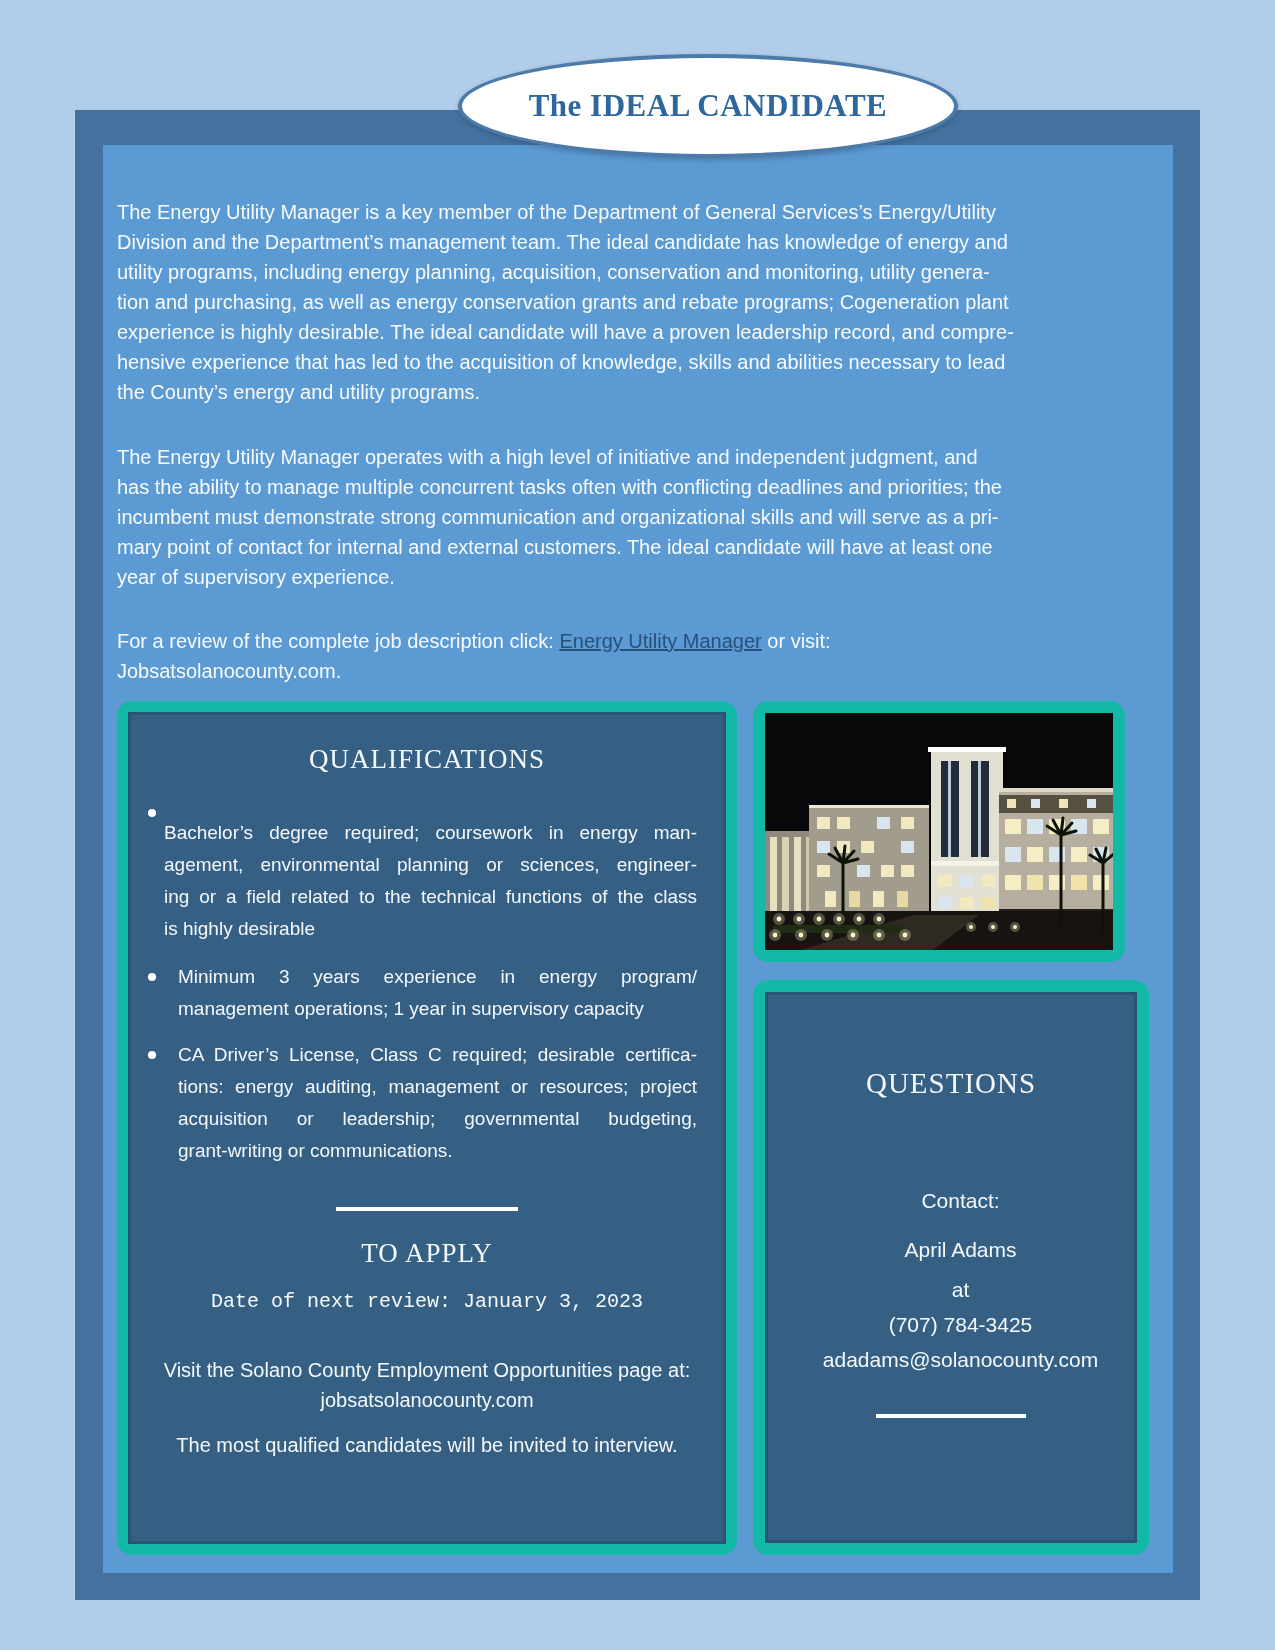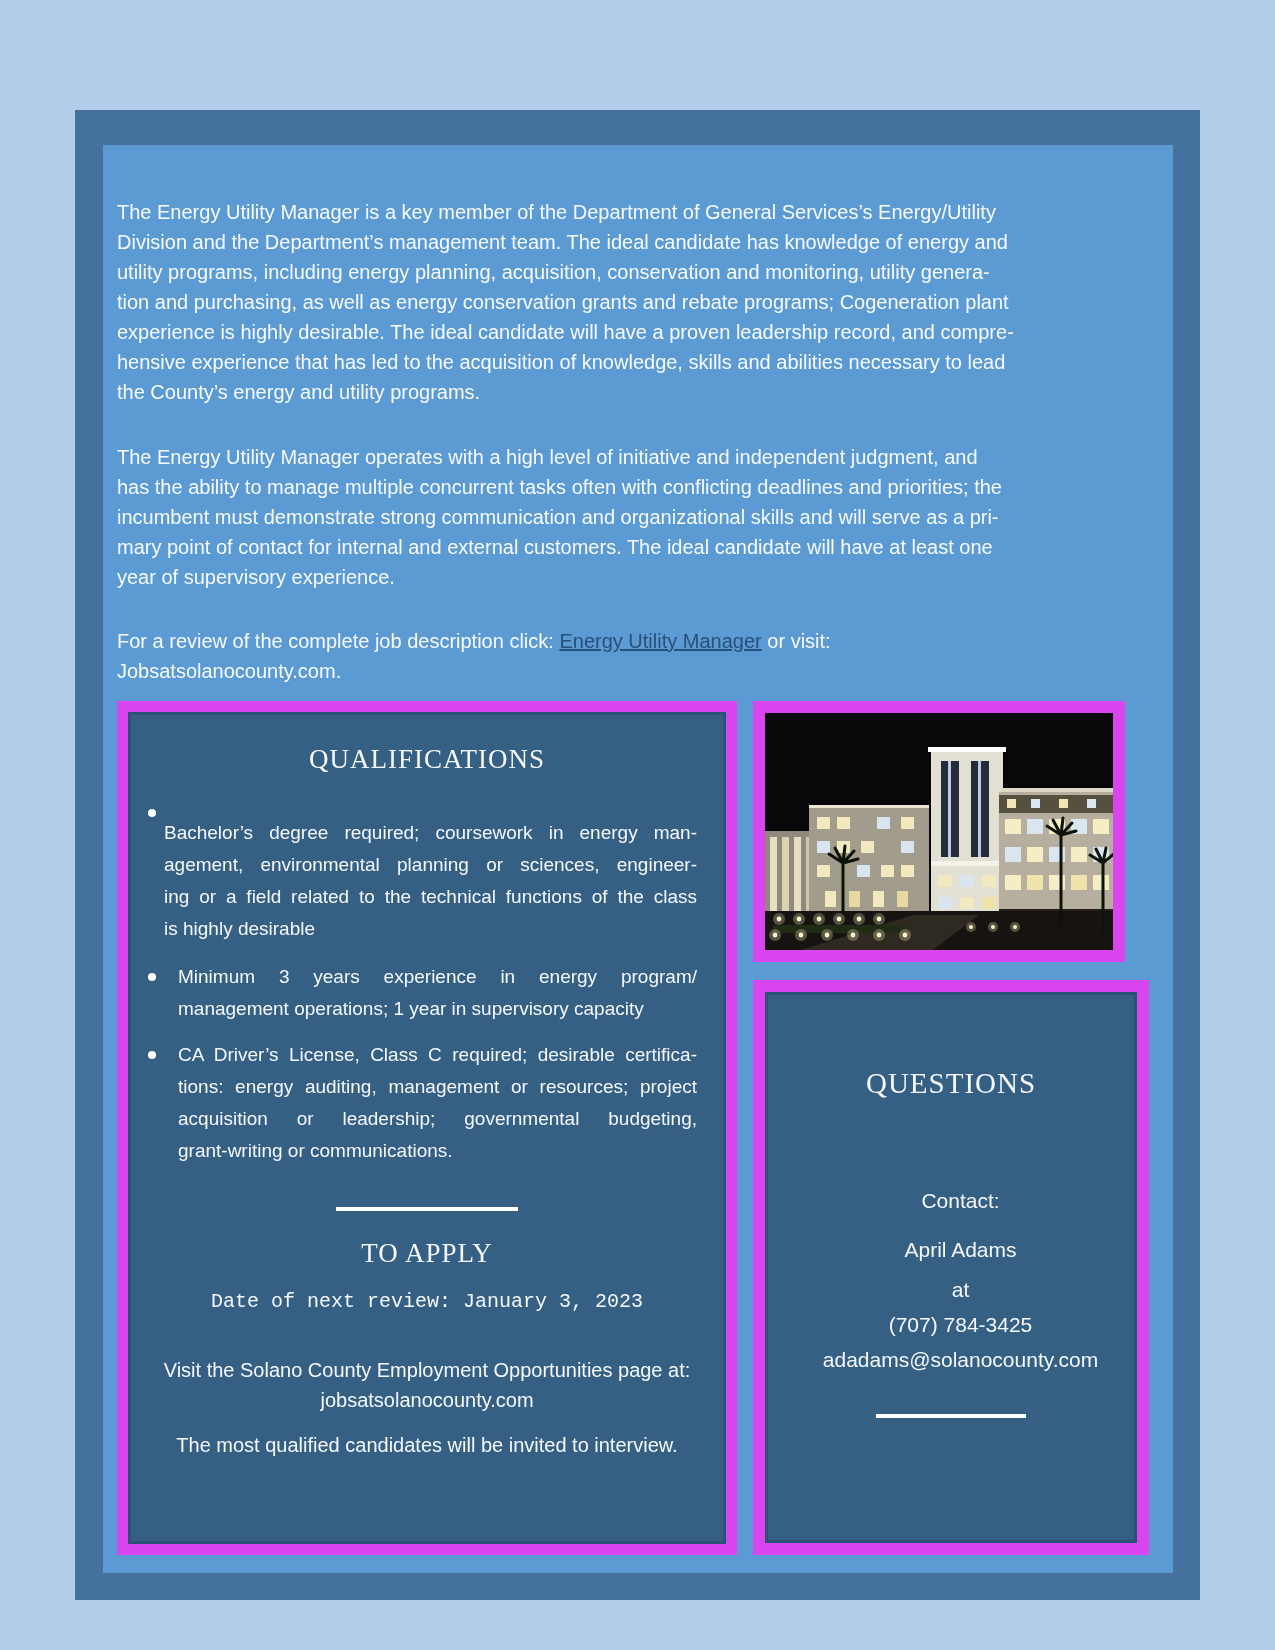--- a/index.html
+++ b/index.html
@@ -13,21 +13,21 @@
       box-shadow:0 2px 5px rgba(20,40,70,.25);z-index:5;}
   .title{font-family:"Liberation Serif",serif;font-size:31px;font-weight:bold;color:#2e679e;
       margin:0;letter-spacing:.5px;white-space:nowrap;}
 
   .intro{position:absolute;left:117px;top:197px;width:1000px;color:#f7fbff;font-size:20px;z-index:4;}
   .iline{height:30px;line-height:30px;white-space:nowrap;}
   .para-2{margin-top:35px;}
   .para-3{margin-top:34px;}
   .joblink{color:#27517b;text-decoration:underline;cursor:pointer;}
 
-  .white-card{background:#d946ef;box-sizing:border-box;position:absolute;}
+  .white-card{background:#14b8a6;box-sizing:border-box;position:absolute;border-radius:15px;}
   .left-box{left:117px;top:701px;width:620px;height:854px;padding:11px;}
   .navy-inner{background:#356083;border:3px solid #2b5173;width:100%;height:100%;
       box-sizing:border-box;color:#f4f8fc;overflow:hidden;}
 
   .box-heading{font-family:"Liberation Serif",serif;font-size:27px;line-height:36px;text-align:center;
       letter-spacing:1px;margin-top:26px;font-weight:normal;}
   .bullets{margin-top:20px;padding:0 26px 0 11px;}
   .bullet-row{display:flex;}
   .bullet-row.b1{margin-bottom:16px;flex-direction:column;}
   .bullet-row.b2{margin-bottom:14px;}
@@ -59,20 +59,23 @@
   .q-divider{position:absolute;top:419px;left:50%;transform:translateX(-50%);
       width:150px;height:4px;background:#ffffff;margin:0;}
 </style>
 </head>
 <body>
 
 <div class="page">
   <div class="frame"></div>
   <div class="panel"></div>
 
+  <div class="title-oval">
+    <h1 class="title">The IDEAL CANDIDATE</h1>
+  </div>
 
   <div class="intro">
     <div class="para-1">
       <div class="iline">The Energy Utility Manager is a key member of the Department of General Services’s Energy/Utility</div>
       <div class="iline">Division and the Department’s management team. The ideal candidate has knowledge of energy and</div>
       <div class="iline">utility programs, including energy planning, acquisition, conservation and monitoring, utility genera-</div>
       <div class="iline">tion and purchasing, as well as energy conservation grants and rebate programs; Cogeneration plant</div>
       <div class="iline">experience is highly desirable. The ideal candidate will have a proven leadership record, and compre-</div>
       <div class="iline">hensive experience that has led to the acquisition of knowledge, skills and abilities necessary to lead</div>
       <div class="iline">the County’s energy and utility programs.</div>

